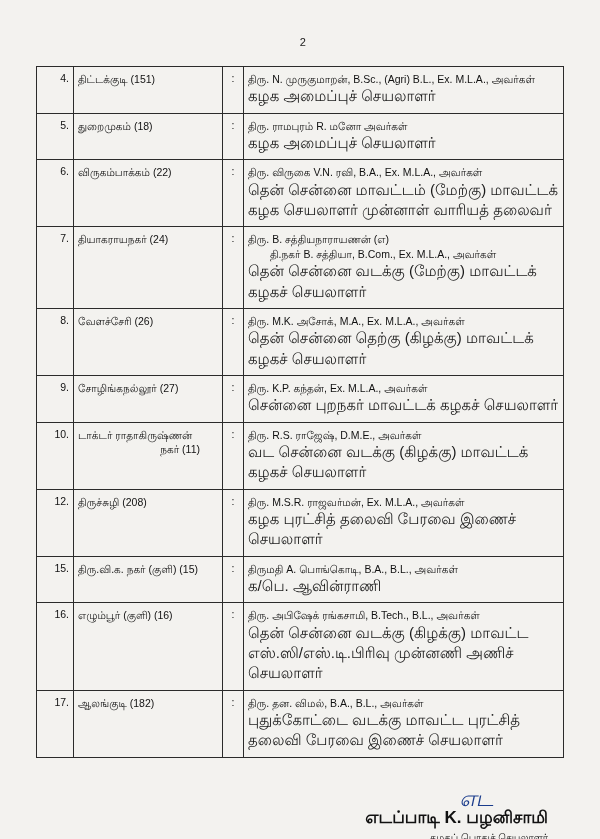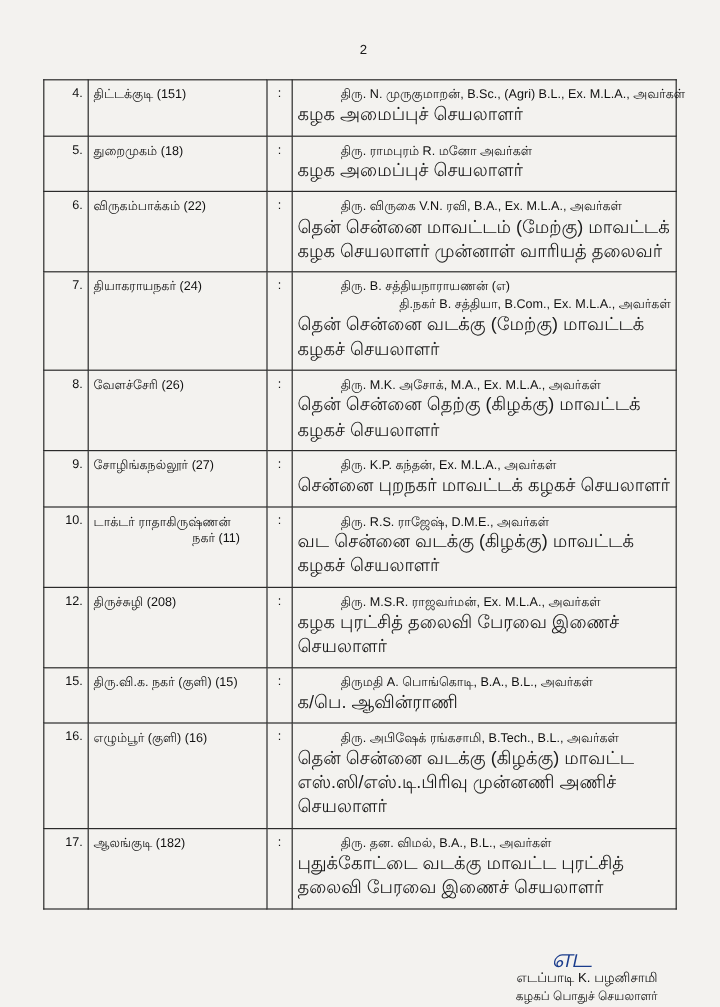--- a/index.html
+++ b/index.html
@@ -72,52 +72,50 @@
     line-height: 1.38;
   }
   .const-line2 {
     display: block;
     text-align: right;
     padding-right: 18px;
   }
   .pname {
     display: block;
     white-space: nowrap;
-    margin-left: 36px;
   }
   .pdesig {
     display: block;
     font-size: 15px;
     color: #1a1a1a;
     line-height: 1.35;
   }
   .pextra {
     display: block;
     padding-left: 22px;
     white-space: nowrap;
-    text-align: right;
   }
   .footer {
     margin-top: 30px;
     text-align: right;
     padding-right: 52px;
   }
   .sign {
     font-family: "Liberation Serif", serif;
     font-size: 22px;
     color: #1a3c8c;
     line-height: 1;
     padding-right: 54px;
     letter-spacing: -1px;
     transform: skewX(-12deg);
     display: inline-block;
   }
   .f-name {
-    font-size: 11px;
-    font-weight: normal;
+    font-size: 17px;
+    font-weight: bold;
     color: #111;
     margin-top: -2px;
   }
   .f-line {
     font-size: 10px;
     color: #111;
     margin-top: 3px;
     padding-left: 27px;
   }
 </style>

